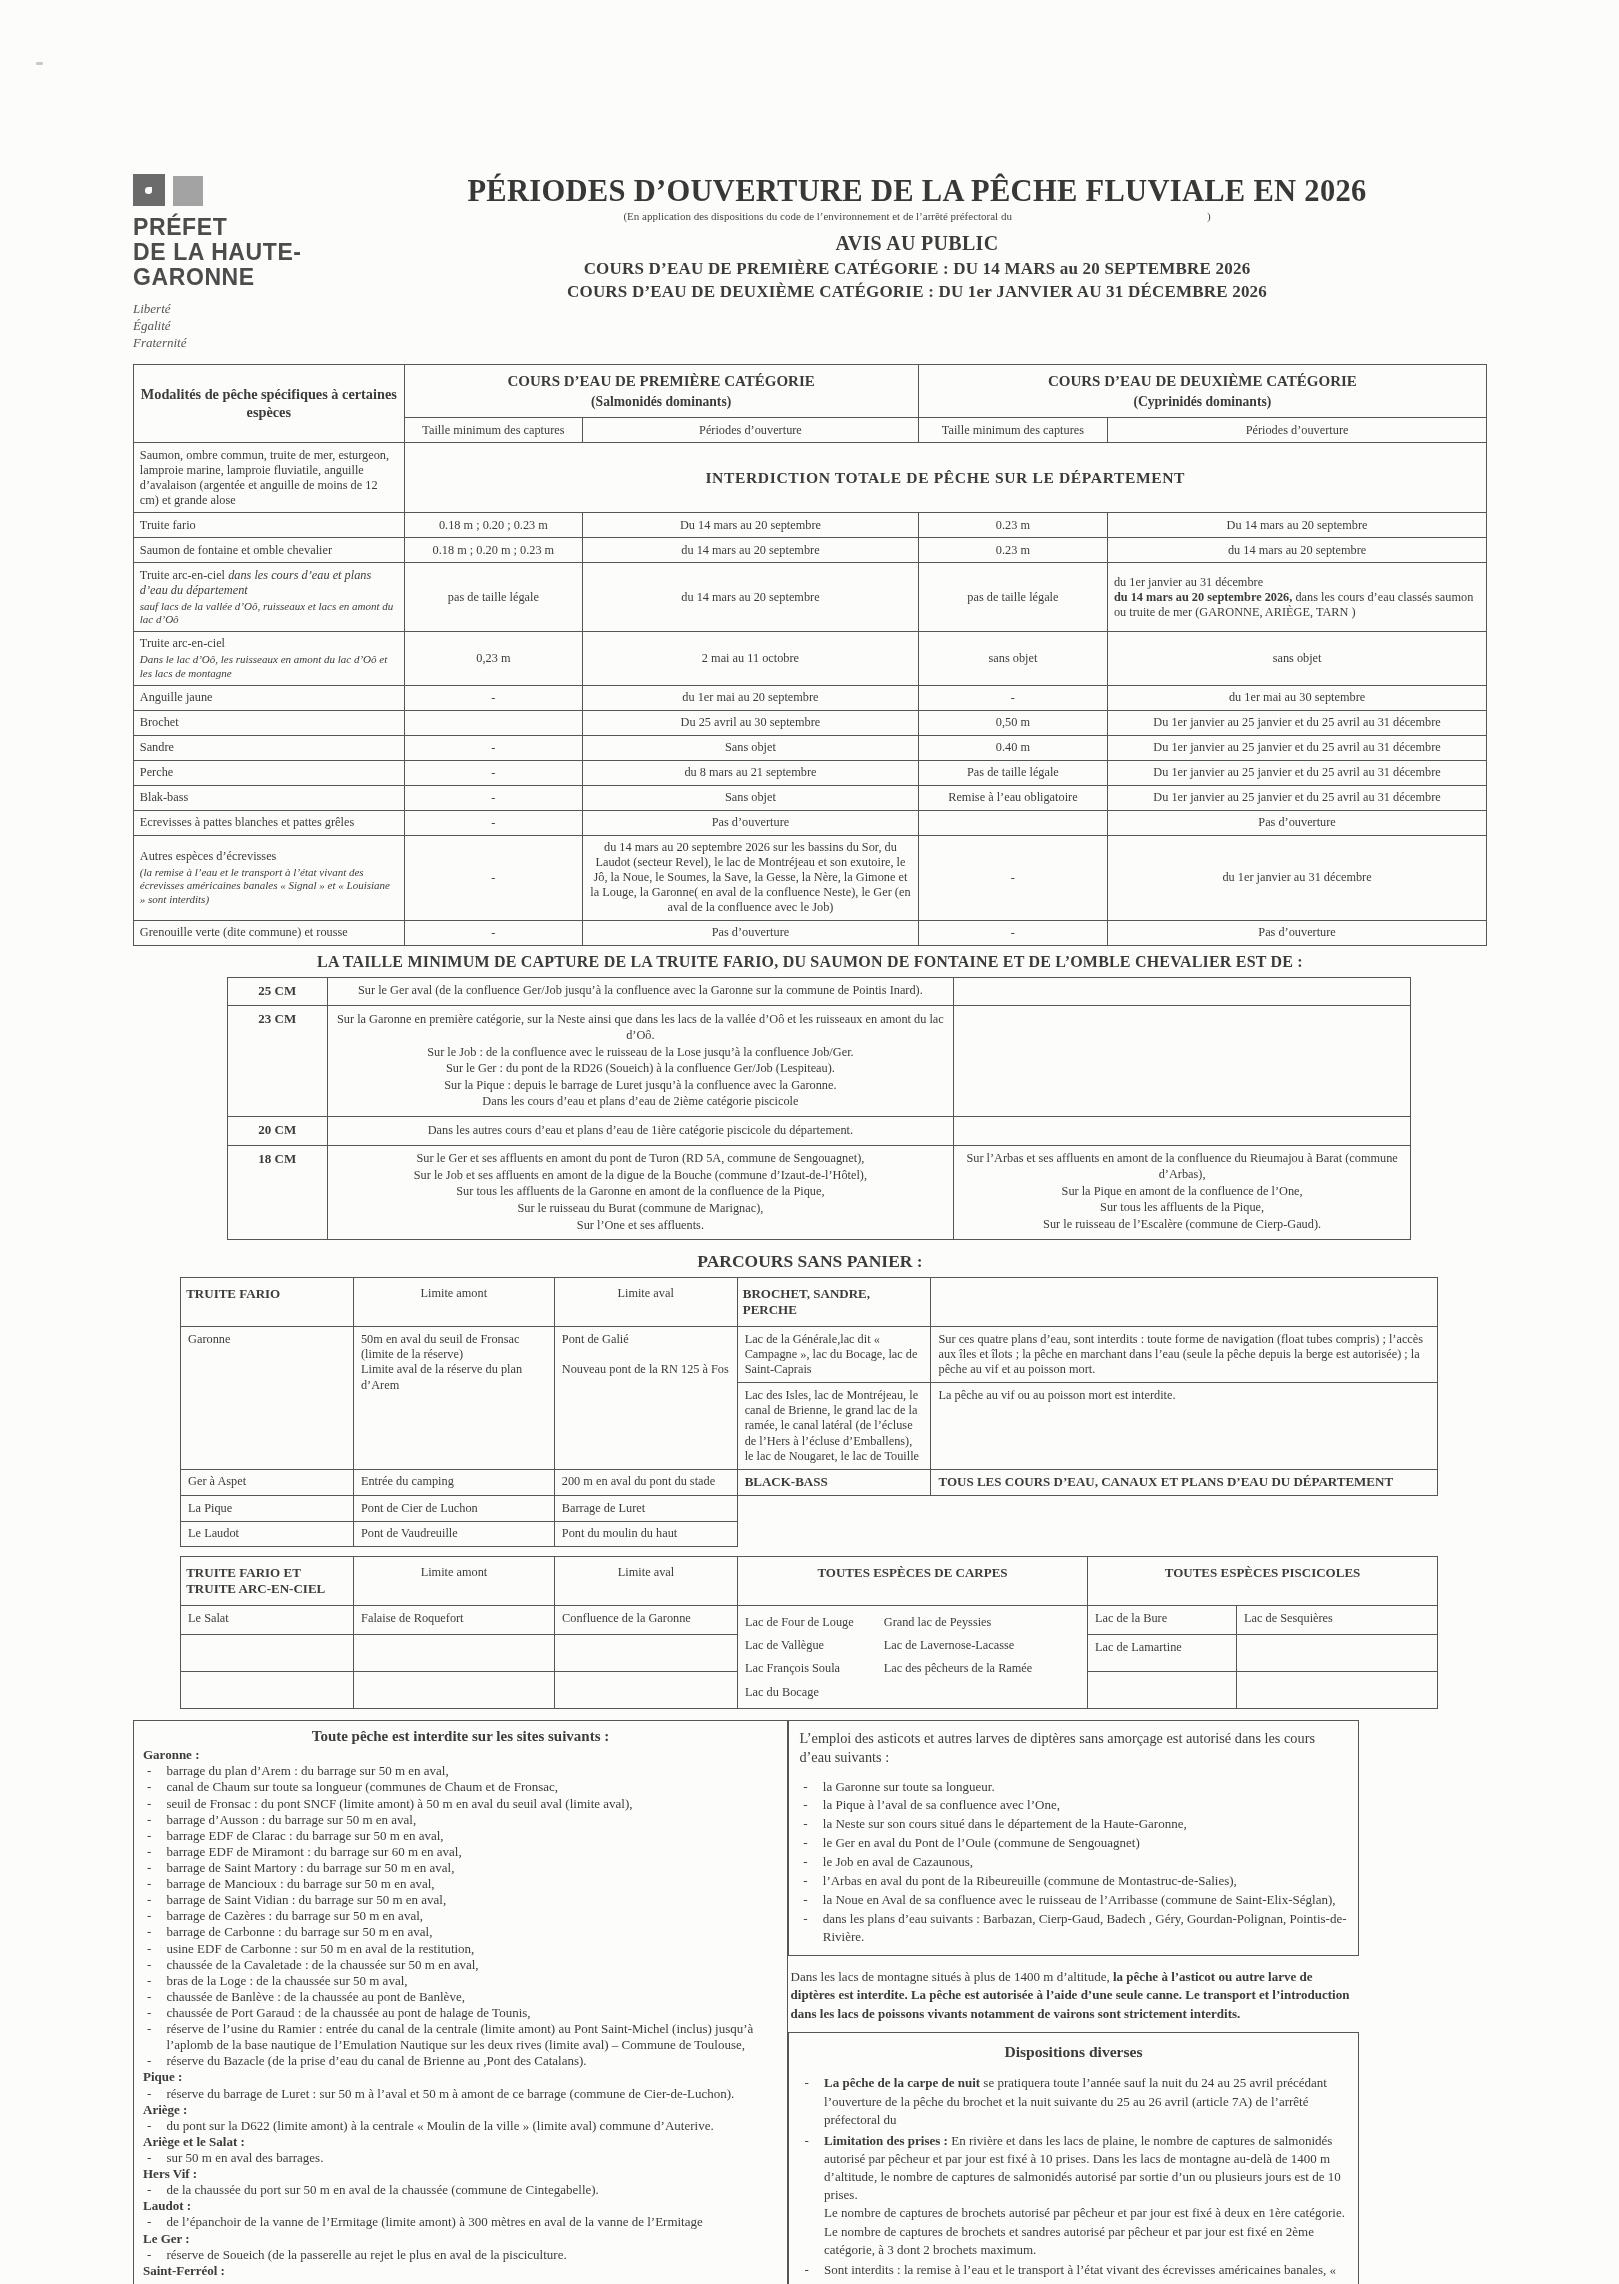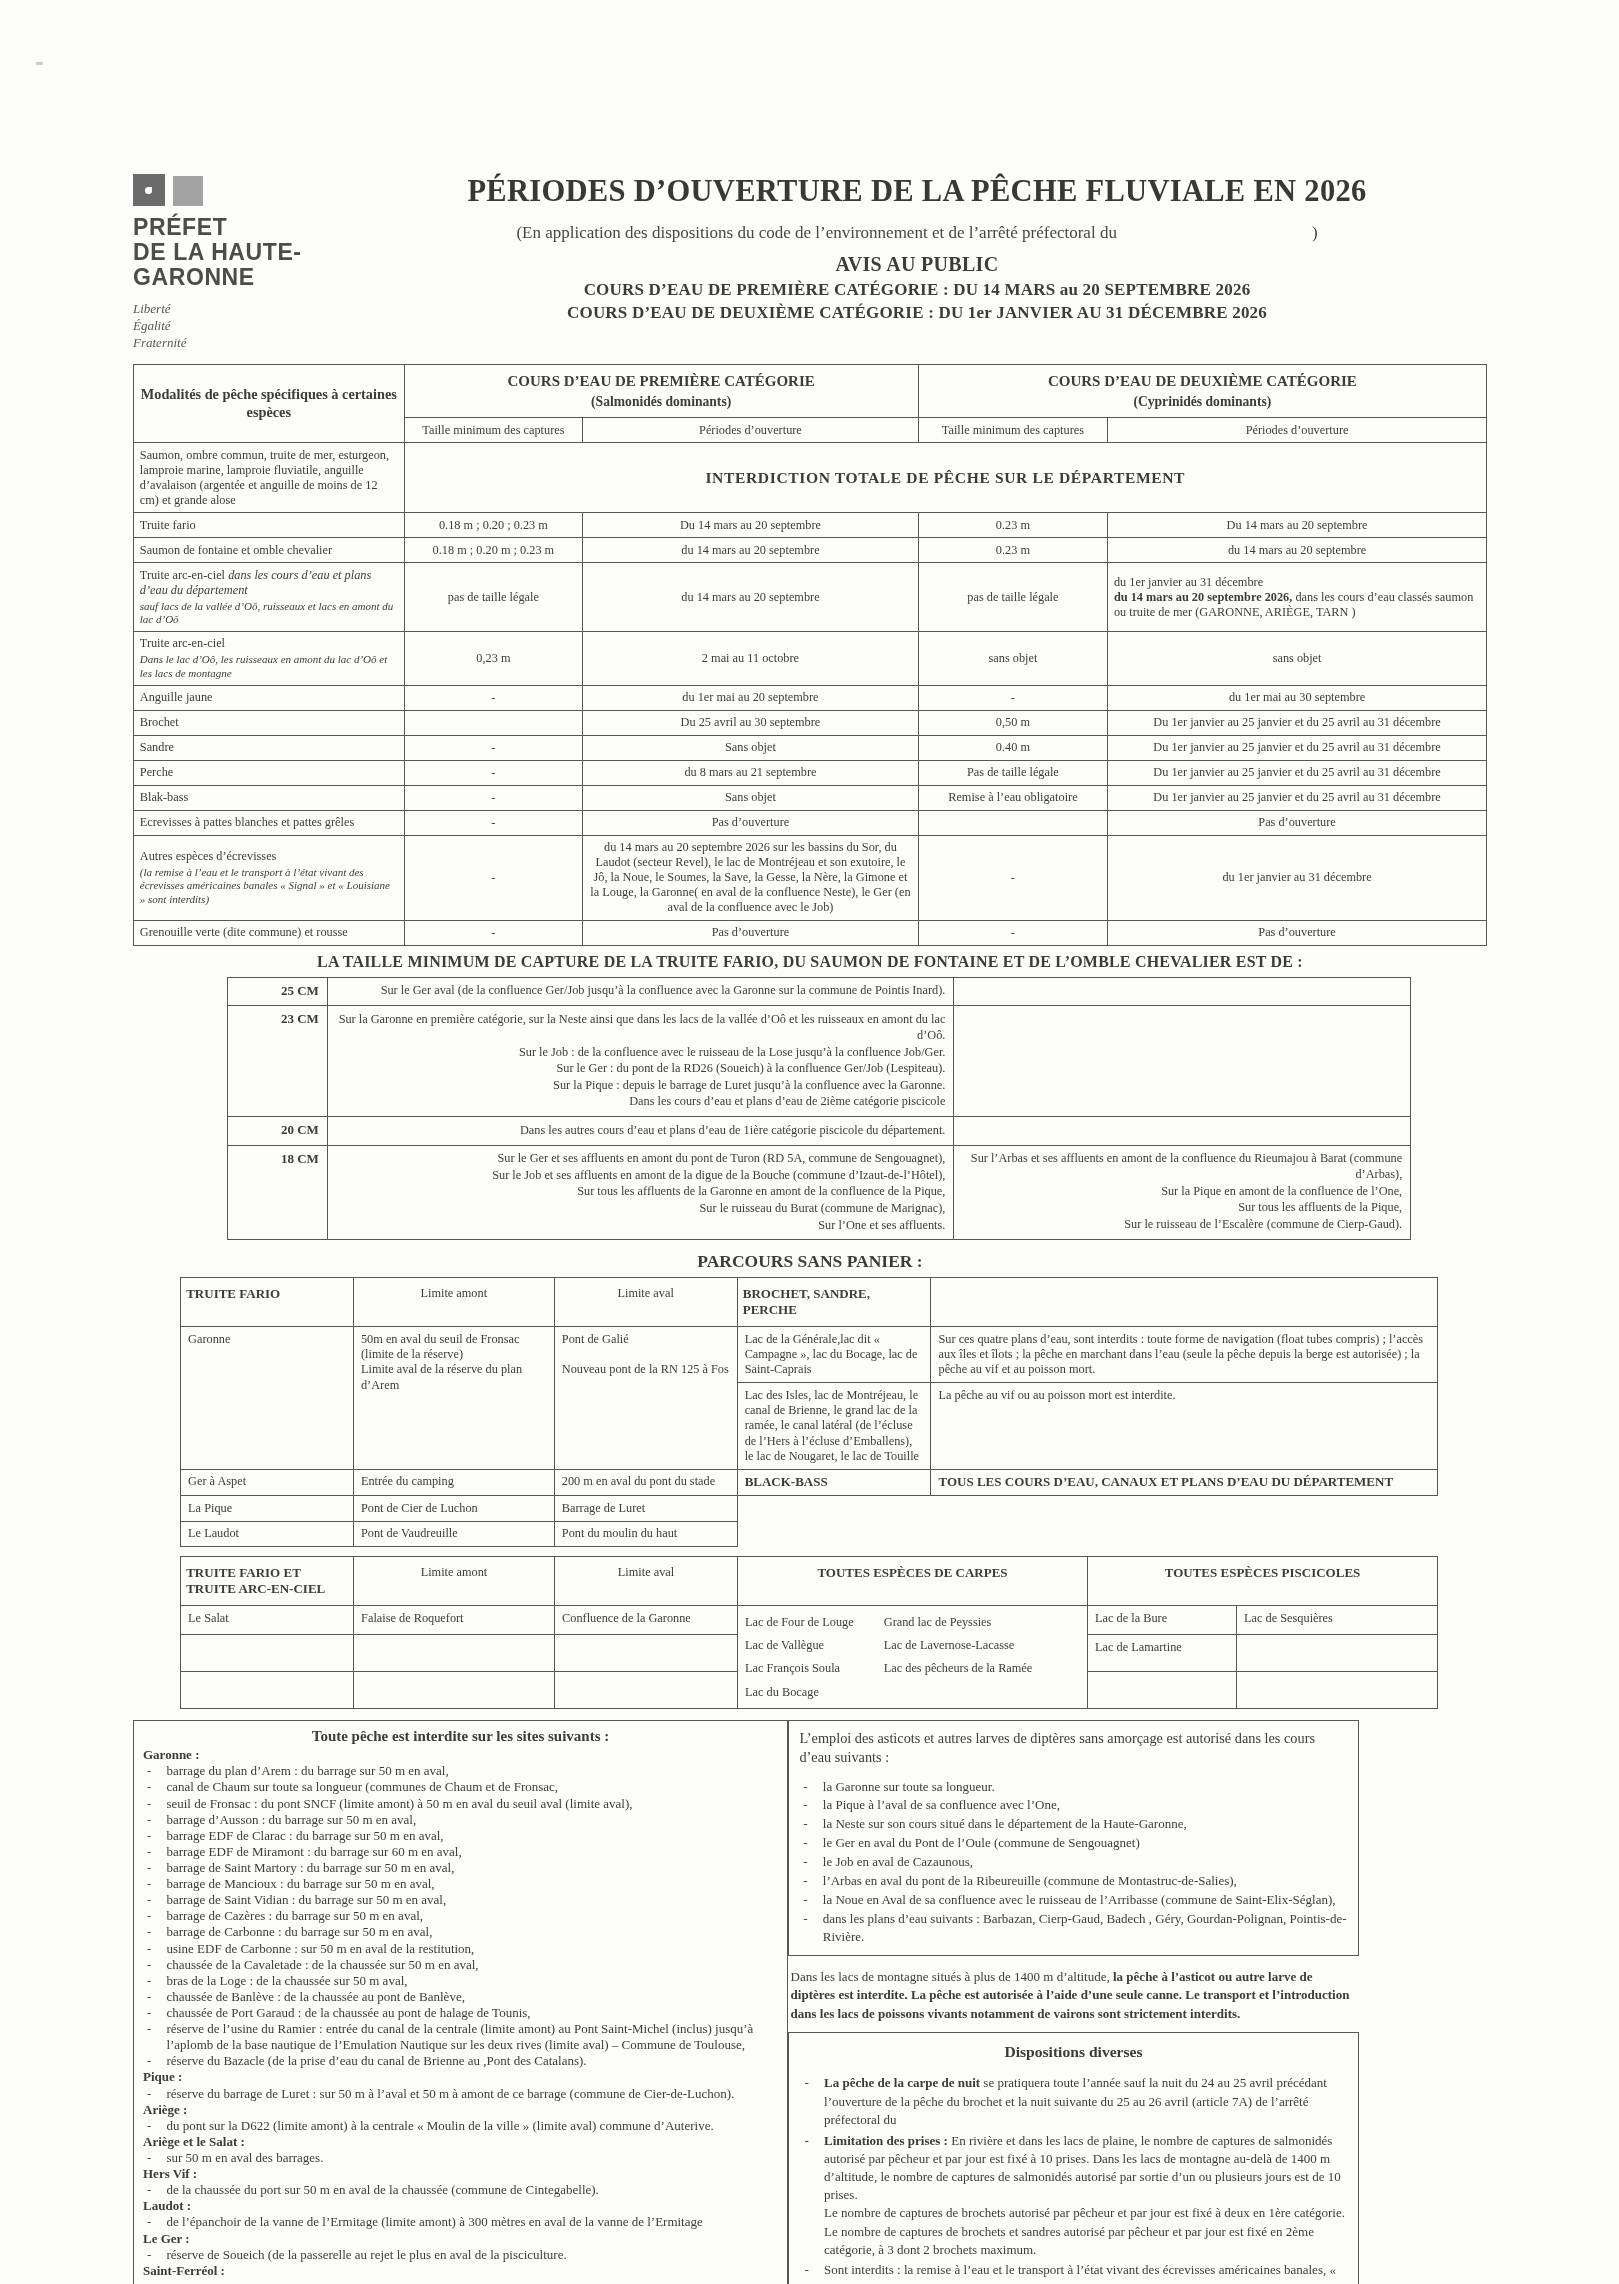--- a/index.html
+++ b/index.html
@@ -11,21 +11,21 @@
   .hdr{display:flex;}
   .logo{width:214px;flex:none;}
   .logo-marks{display:flex;gap:7.8px;height:34px;margin-bottom:6.5px;}
   .mark1{width:32px;height:32px;background:#6b6b6b;position:relative;}
   .mark1:after{content:"";position:absolute;left:11.7px;top:13px;width:7.8px;height:6.5px;background:#fcfcfa;border-radius:50% 0 50% 50%;}
   .mark2{width:30px;height:30px;margin-top:1.9px;background:#a3a3a3;}
   .logo-name{font-family:"Liberation Sans",sans-serif;font-weight:bold;font-size:23px;line-height:1.1;color:#4c4c4c;letter-spacing:0.6px;}
   .motto{margin-top:10.4px;font-style:italic;font-size:13px;line-height:1.3;color:#555;}
   .titleblock{flex:1;text-align:center;}
   .doc-title{font-size:30.5px;font-weight:bold;letter-spacing:0.3px;color:#383838;}
-  .doc-subtitle{font-size:17px;margin-top:14px;color:#464646;}
+  .doc-subtitle{font-size:11px;margin-top:1px;color:#464646;}
   .paren-gap{display:inline-block;width:195px;}
   .avis{font-size:20px;font-weight:bold;margin-top:10.4px;letter-spacing:0.3px;}
   .catline{font-size:17px;font-weight:bold;margin-top:3.2px;letter-spacing:0.2px;}
 
   
   table{border-collapse:collapse;}
   td,th{border:1.3px solid #565656;vertical-align:middle;}
 
   
   .main-table{width:100%;margin-top:13px;font-size:12.3px;line-height:1.22;}
@@ -41,21 +41,21 @@
   .sp-note{font-style:italic;font-size:11px;margin-top:1.9px;}
   .sp-note:empty{display:none;}
   .p2x:empty{display:none;}
   .c-p2{text-align:center;}
   .c-p2:has(b:not(:empty)){text-align:left;}
   .interdiction{text-align:center !important;font-weight:bold;font-size:15.6px;letter-spacing:0.6px;}
 
   
   .sec-heading{margin:7.8px 0 5.2px;text-align:center;font-weight:bold;font-size:16px;letter-spacing:0.2px;}
   .taille-table{margin-left:94px;width:1184px;font-size:12.3px;line-height:1.3;}
-  .taille-table td{padding:5.2px 7.8px;vertical-align:top;text-align:right;}
+  .taille-table td{padding:5.2px 7.8px;vertical-align:top;text-align:center;}
   .cm-cell{width:83px;font-weight:bold;font-size:13px;}
   .t-left{width:610px;}
   .ln{margin:0.6px 0;}
 
   
   .parcours-heading{margin:10.4px 0 5.2px;text-align:center;font-weight:bold;font-size:17.5px;}
   .pt{margin-left:47px;width:1258px;font-size:12.3px;line-height:1.25;}
   .pt td{padding:4.5px 7.1px;text-align:left;vertical-align:top;}
   .pt .hrow td{text-align:center;padding:7.8px 5.2px;}
   .pt .bold{font-weight:bold;font-size:13px;}

